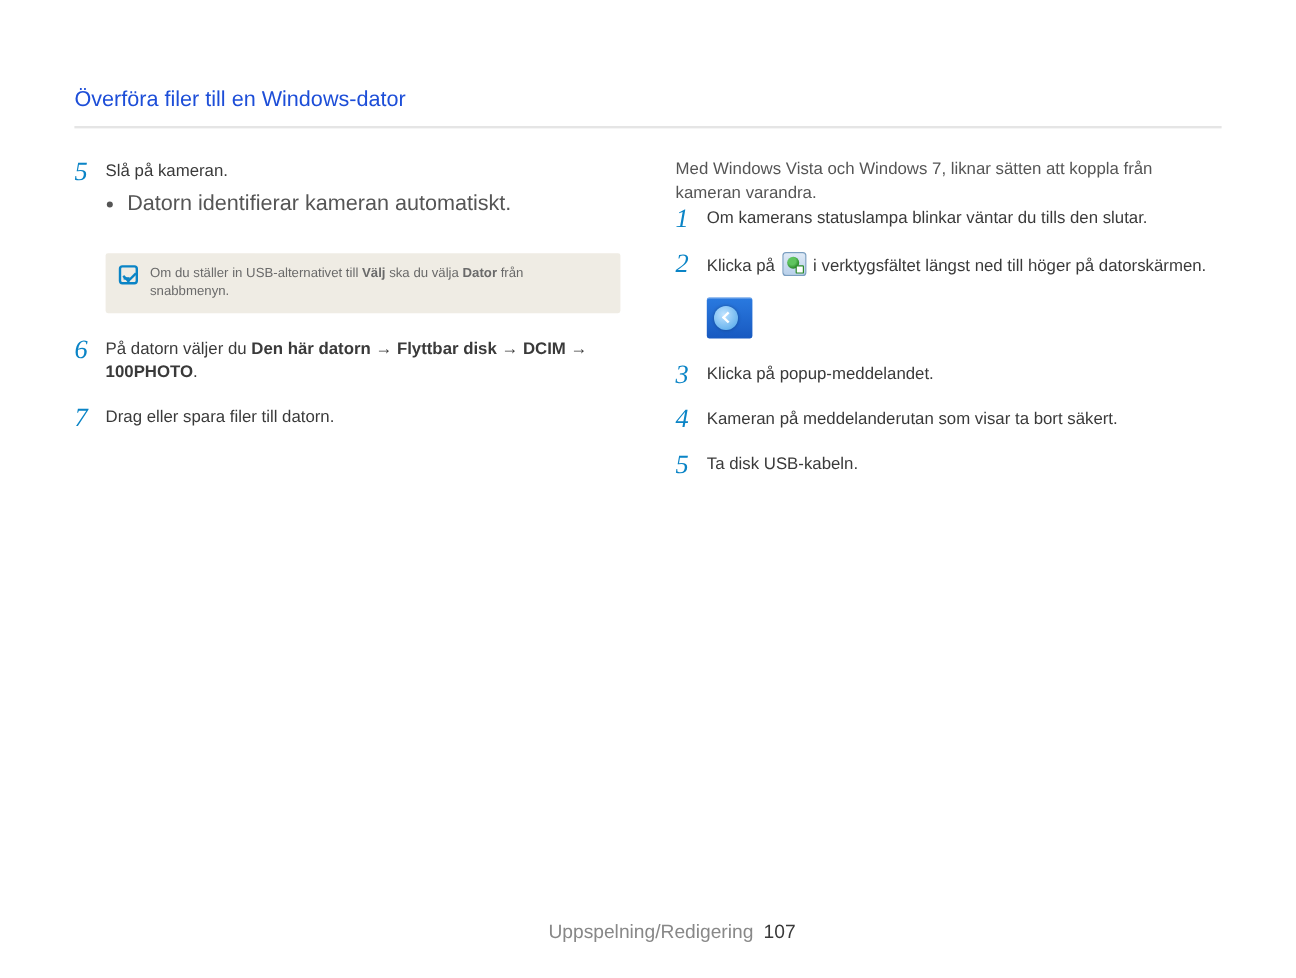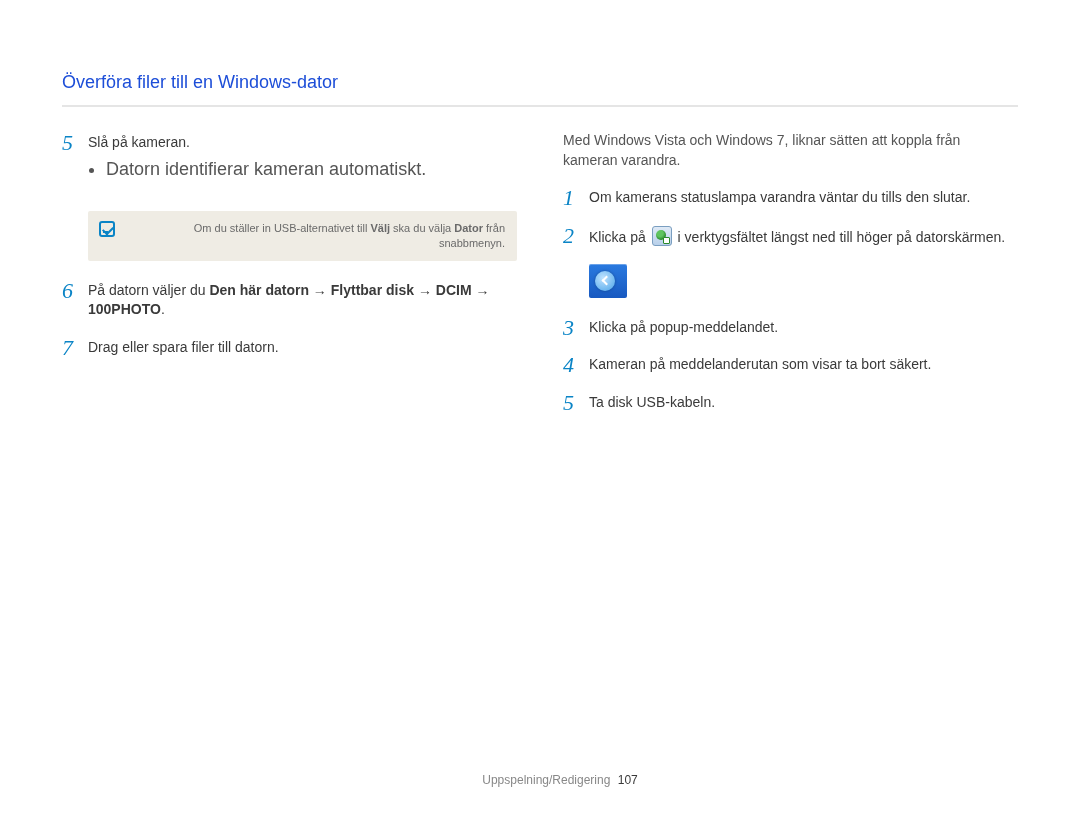--- a/index.html
+++ b/index.html
@@ -37,21 +37,21 @@
   }
   .section-title {
     color: #0a84c6;
     font-size: 21px;
     font-weight: 400;
     margin-bottom: 8px;
   }
   .section-intro {
     font-size: 14px;
     color: #555;
-    margin-bottom: 16px;
+    margin-bottom: 0;
   }
   .step {
     display: flex;
     align-items: flex-start;
     margin-bottom: 12px;
   }
   .step-num {
     color: #0a84c6;
     font-size: 22px;
     font-style: italic;
@@ -81,21 +81,20 @@
     background: #efece4;
     border-radius: 2px;
     padding: 10px 12px 10px 11px;
     display: flex;
     align-items: flex-start;
     gap: 10px;
     margin: 10px 0 18px 26px;
     font-size: 11px;
     color: #6a6a6a;
     line-height: 1.35;
-    text-align: right;
   }
   .note-box.full { margin-left: 0; }
   .note-icon {
     width: 16px;
     height: 16px;
     border: 2px solid #0a84c6;
     border-radius: 3px;
     flex-shrink: 0;
     position: relative;
     box-sizing: border-box;
@@ -238,21 +237,21 @@
     color: #fff;
     font-size: 12px;
     padding: 0 6px 0 10px;
     white-space: nowrap;
   }
   .footer {
     position: absolute;
     bottom: 26px;
     left: 0; right: 0;
     text-align: center;
-    font-size: 12px;
+    font-size: 16px;
     color: #888;
     padding-left: 40px;
   }
   .footer .page-num { color: #3a3a3a; margin-left: 4px; }
 </style>
 </head>
 <body>
 
 <div class="page">
 
@@ -299,21 +298,21 @@
 
     </div>
 
     <div class="col">
 
       <div class="section-intro">Med Windows Vista och Windows 7, liknar sätten att koppla från kameran varandra.</div>
 
       <div class="step">
         <div class="step-num">1</div>
         <div class="step-body">
-          <p>Om kamerans statuslampa varandra väntar du tills den slutar.</p>
+          <p>Om kamerans statuslampa blinkar väntar du tills den slutar.</p>
         </div>
       </div>
 
       <div class="step">
         <div class="step-num">2</div>
         <div class="step-body">
           <p>
             <span>Klicka på </span>
             <span class="inline-icon"></span>
             <span> i verktygsfältet längst ned till höger på datorskärmen.</span>

